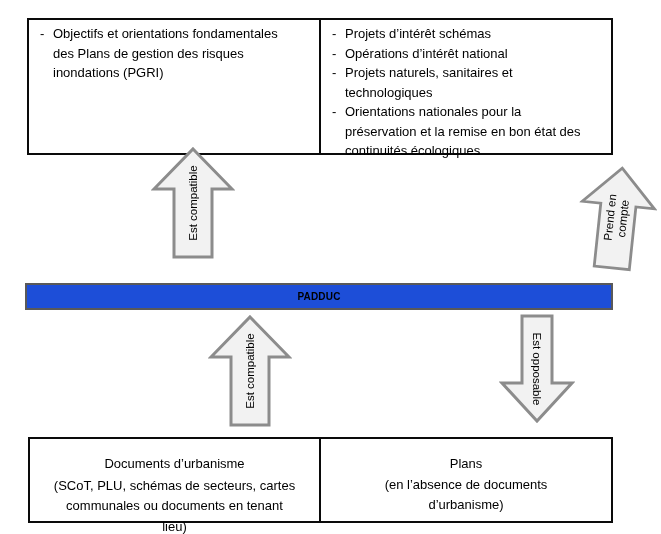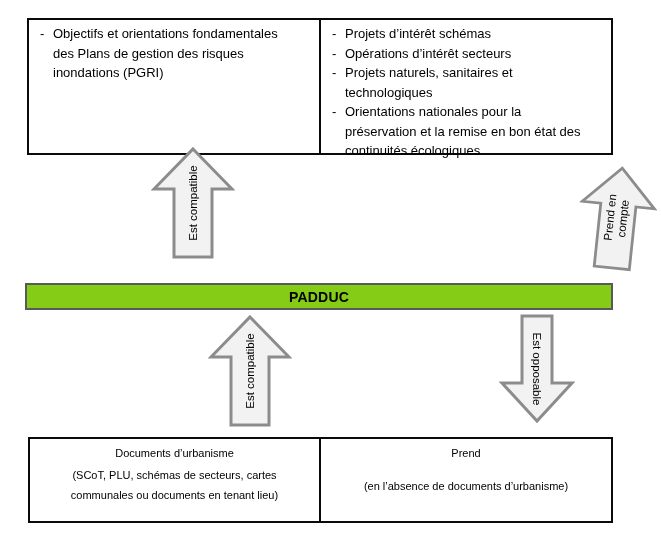--- a/index.html
+++ b/index.html
@@ -15,30 +15,30 @@
   .cell { box-sizing:border-box; }
   .top-row .cell-left { width:292px; border-right:2px solid #0a0a0a; }
   .top-row .cell-right { flex:1; }
   .bottom-row .cell-left { width:291px; border-right:2px solid #0a0a0a; }
   .bottom-row .cell-right { flex:1; }
 
   ul.bullets { margin:0; padding:4px 18px 0 11px; list-style:none; font-size:13px; line-height:19.5px; }
   li.bullet { position:relative; padding-left:13px; max-width:248px; }
   .dash { position:absolute; left:0; top:0; }
 
-  .bottom-row .cell { text-align:center; font-size:11px; line-height:20.5px; padding-top:4px; }
+  .bottom-row .cell { text-align:center; font-size:13px; line-height:20.5px; padding-top:15px; }
   .sub-left  { width:242px; margin:1px auto; }
-  .sub-right { width:212px; margin:12px auto; }
+  .sub-right { width:212px; margin:0 auto; }
 
   
   .padduc {
     position:absolute; left:25px; top:283px; width:588px; height:27px;
-    border:2px solid #595959; box-sizing:border-box; background:#84cc16;
+    border:2px solid #595959; box-sizing:border-box; background:#1d4ed8;
     display:flex; align-items:center; justify-content:center;
-    font-weight:bold; font-size:14px; letter-spacing:0.2px; z-index:1;
+    font-weight:bold; font-size:10px; letter-spacing:0.2px; z-index:1;
   }
 
   
   .arrow { position:absolute; z-index:2; }
   .arrow svg { display:block; width:100%; height:100%; }
   .arrow-label {
     position:absolute; left:50%; top:50%;
     font-size:11.5px; color:#000; white-space:nowrap;
     transform:translate(-50%,-50%) rotate(-90deg);
   }
@@ -66,21 +66,21 @@
       </ul>
     </div>
     <div class="cell cell-right">
       <ul class="bullets">
         <li class="bullet">
           <span class="dash">-</span>
           <span>Projets d’intérêt schémas</span>
         </li>
         <li class="bullet">
           <span class="dash">-</span>
-          <span>Opérations d’intérêt secteurs</span>
+          <span>Opérations d’intérêt national</span>
         </li>
         <li class="bullet">
           <span class="dash">-</span>
           <span>Projets naturels, sanitaires et technologiques</span>
         </li>
         <li class="bullet">
           <span class="dash">-</span>
           <span>Orientations nationales pour la préservation et la remise en bon état des continuités écologiques</span>
         </li>
       </ul>
@@ -90,21 +90,21 @@
   <div class="padduc">
     <span>PADDUC</span>
   </div>
 
   <div class="box-row bottom-row">
     <div class="cell cell-left">
       <div>Documents d’urbanisme</div>
       <div class="sub-left">(SCoT, PLU, schémas de secteurs, cartes communales ou documents en tenant lieu)</div>
     </div>
     <div class="cell cell-right">
-      <div>Prend</div>
+      <div>Plans</div>
       <div class="sub-right">(en l’absence de documents d’urbanisme)</div>
     </div>
   </div>
 
   <div class="arrow arrow-upper-left">
     <svg viewBox="0 0 84 114">
       <polygon points="42,3 81,43 61,43 61,111 23,111 23,43 3,43" fill="#f2f2f2" stroke="#8c8c8c" stroke-width="3" stroke-linejoin="miter"></polygon>
     </svg>
     <div class="arrow-label">Est compatible</div>
   </div>

